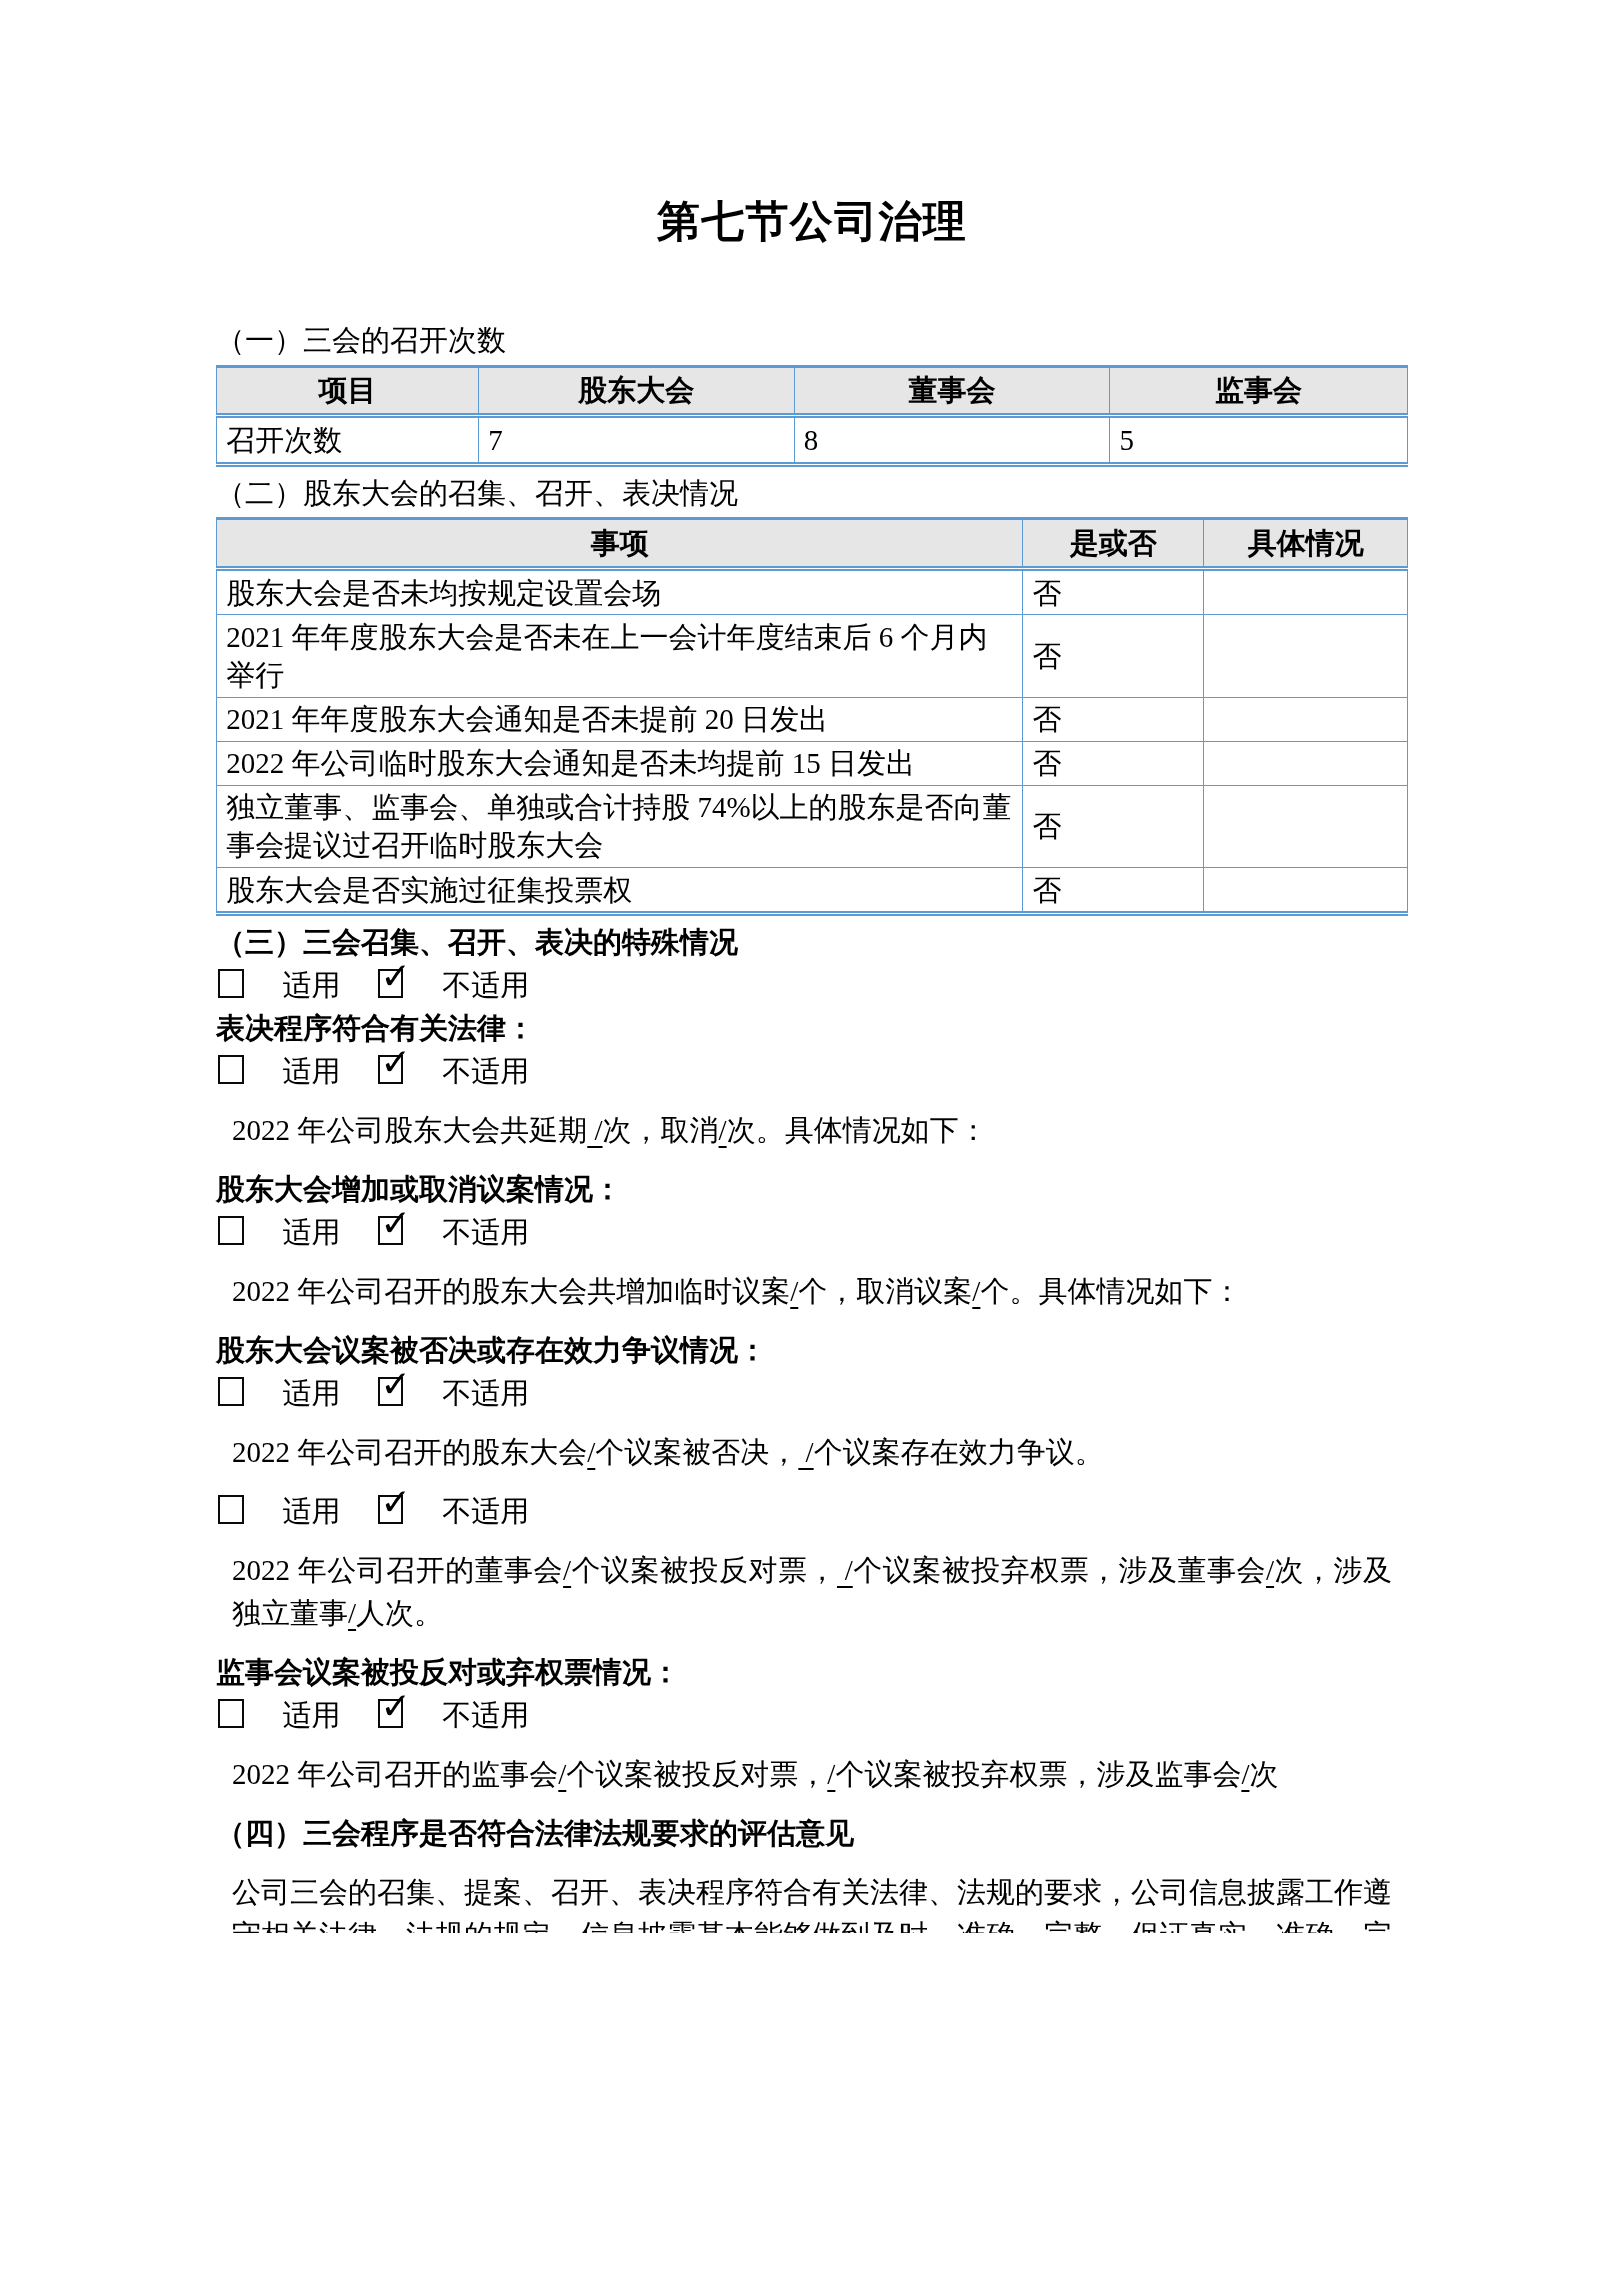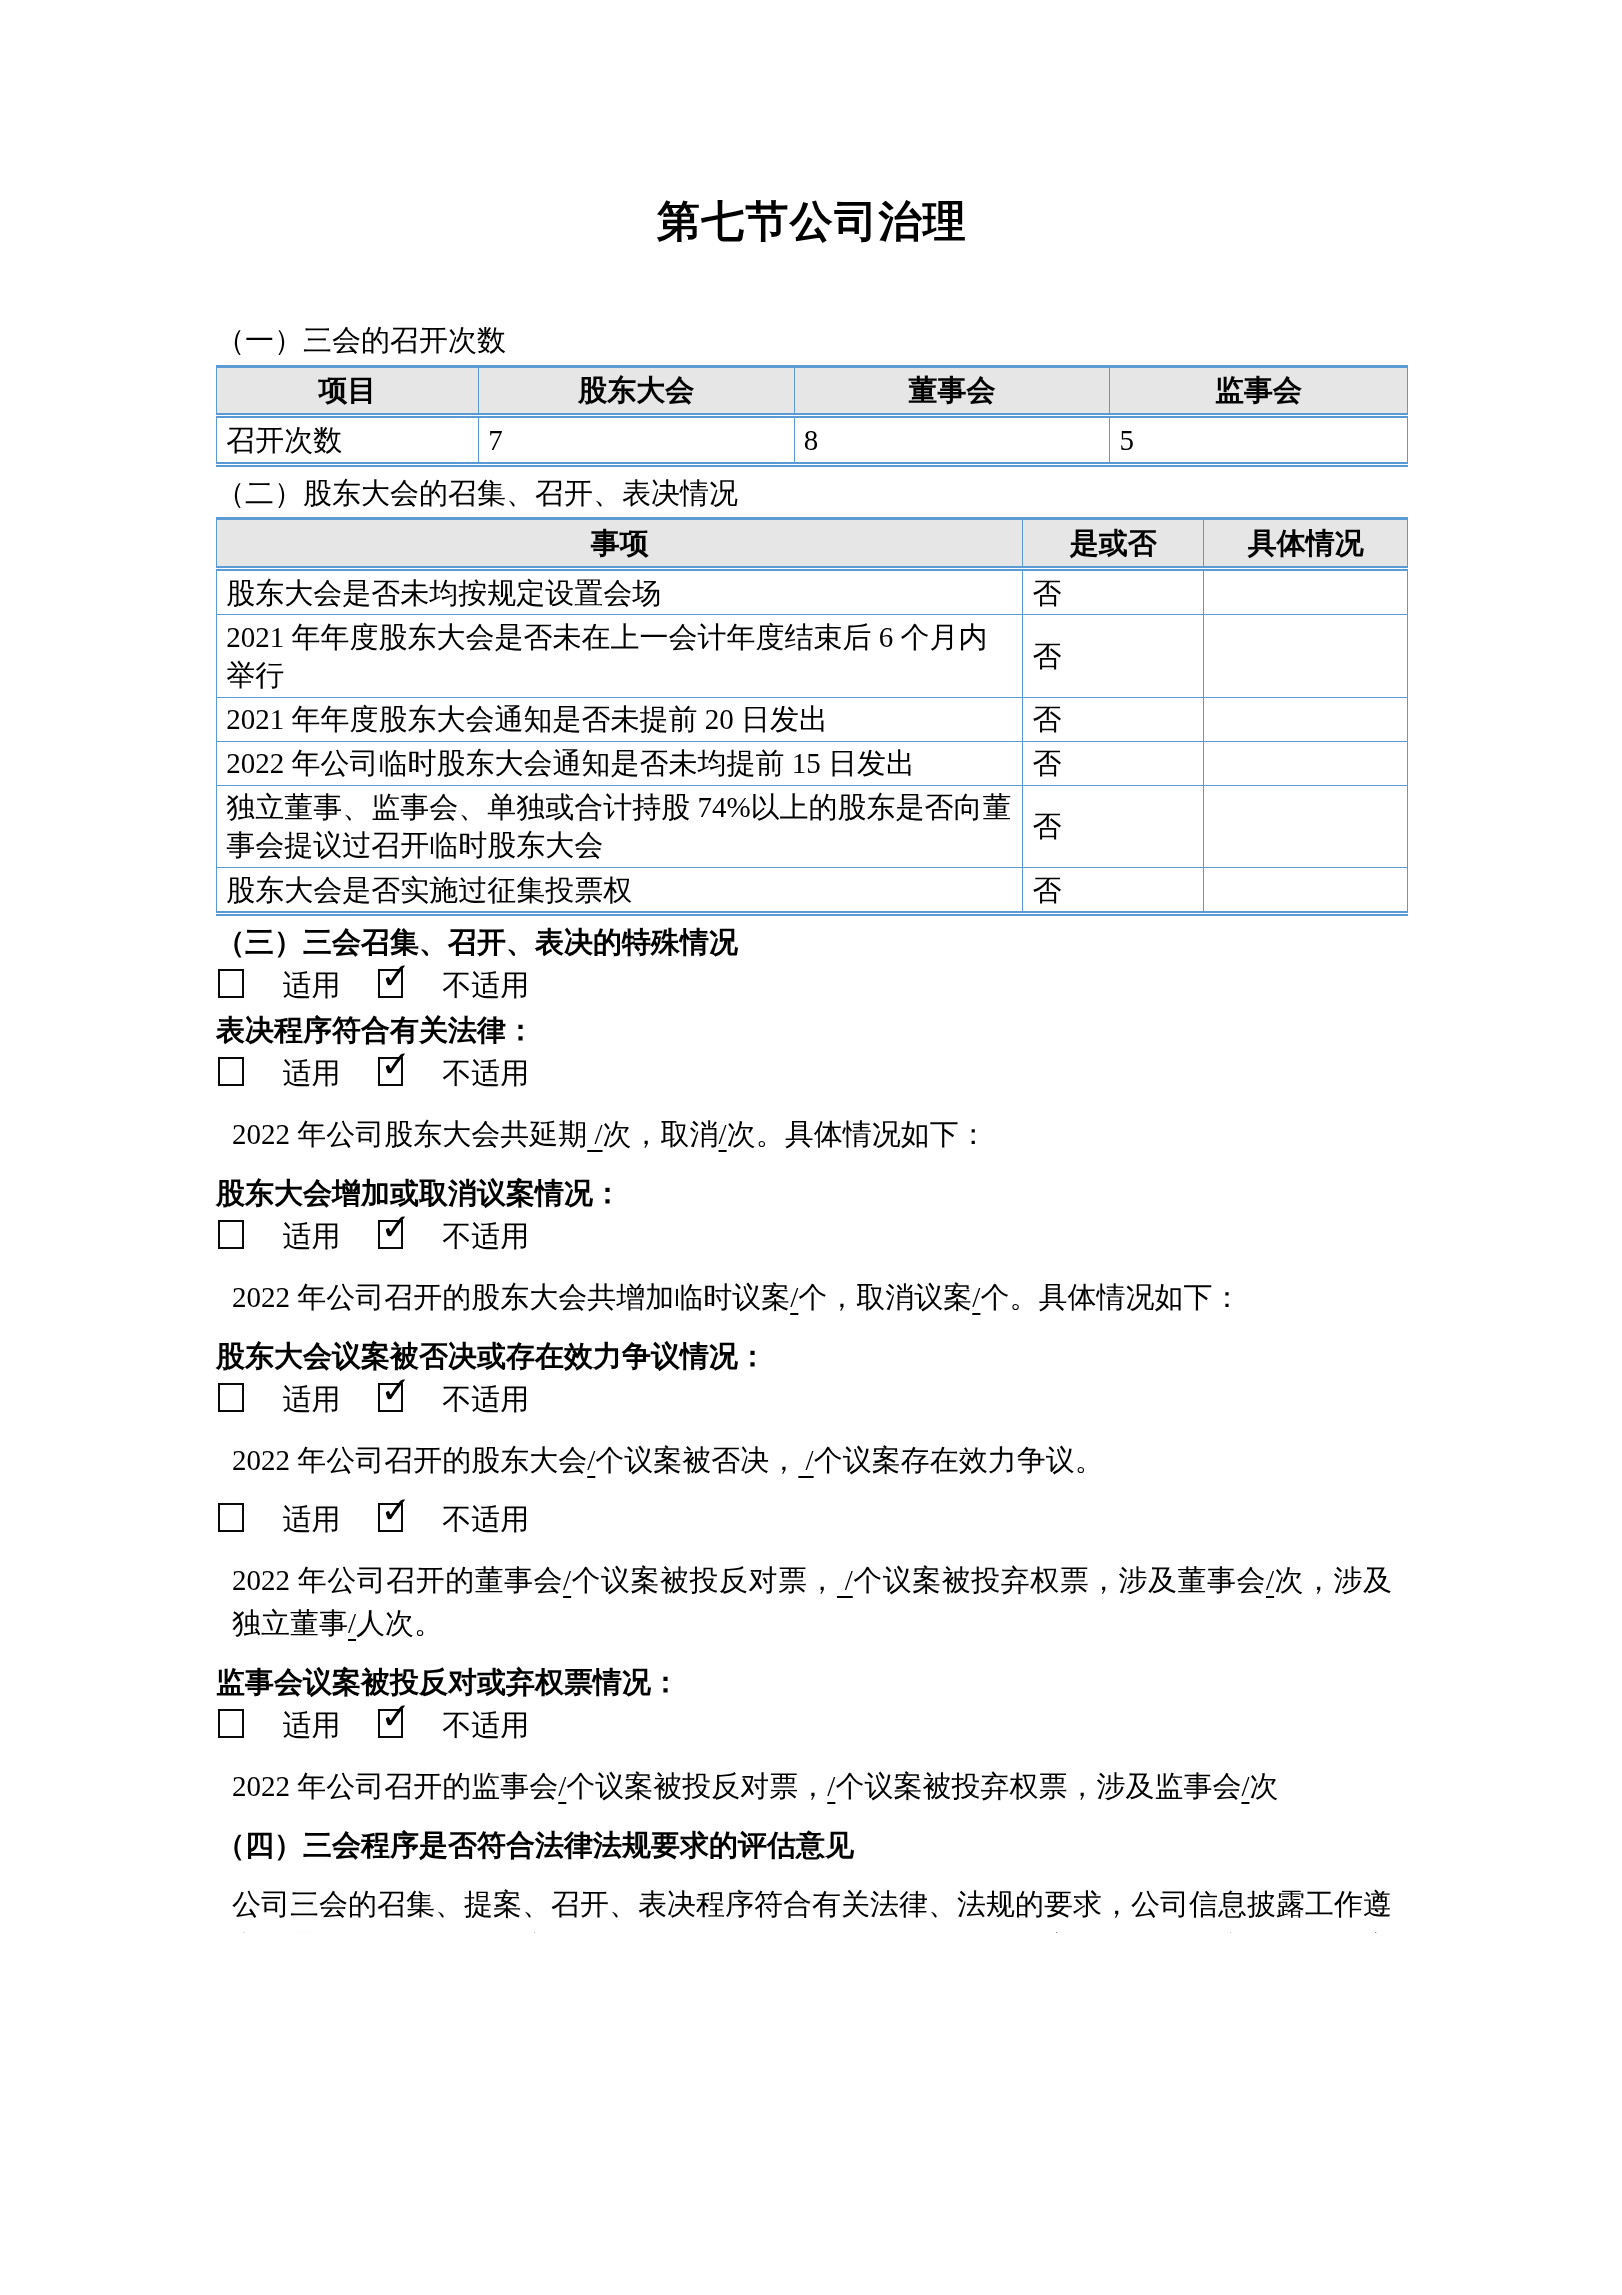--- a/index.html
+++ b/index.html
@@ -52,21 +52,21 @@
     display:inline-block;width:21.6px;height:25px;
     border:2px solid #0a0a0a;
     vertical-align:-2.6px;position:relative;
     margin:0 39px 0 2px;background:#fff;
   }
   .cb .tick{
     position:absolute;left:0.7px;top:-13px;
     font-size:37px;font-weight:bold;line-height:37px;
     font-family:"DejaVu Sans",sans-serif;
   }
-  .optlabel{margin-right:35px;font-family:Liberation Mono, monospace;}
+  .optlabel{margin-right:35px;}
   .footer{
     position:absolute;left:0;top:2097px;width:100%;
     text-align:center;font-family:Liberation Mono, monospace;
     font-size:25px;line-height:30px;
   }
 </style>
 </head>
 <body>
 
 <div class="page" style="--tb: #5B9BD5; --hbg: #E7E6E6;">

